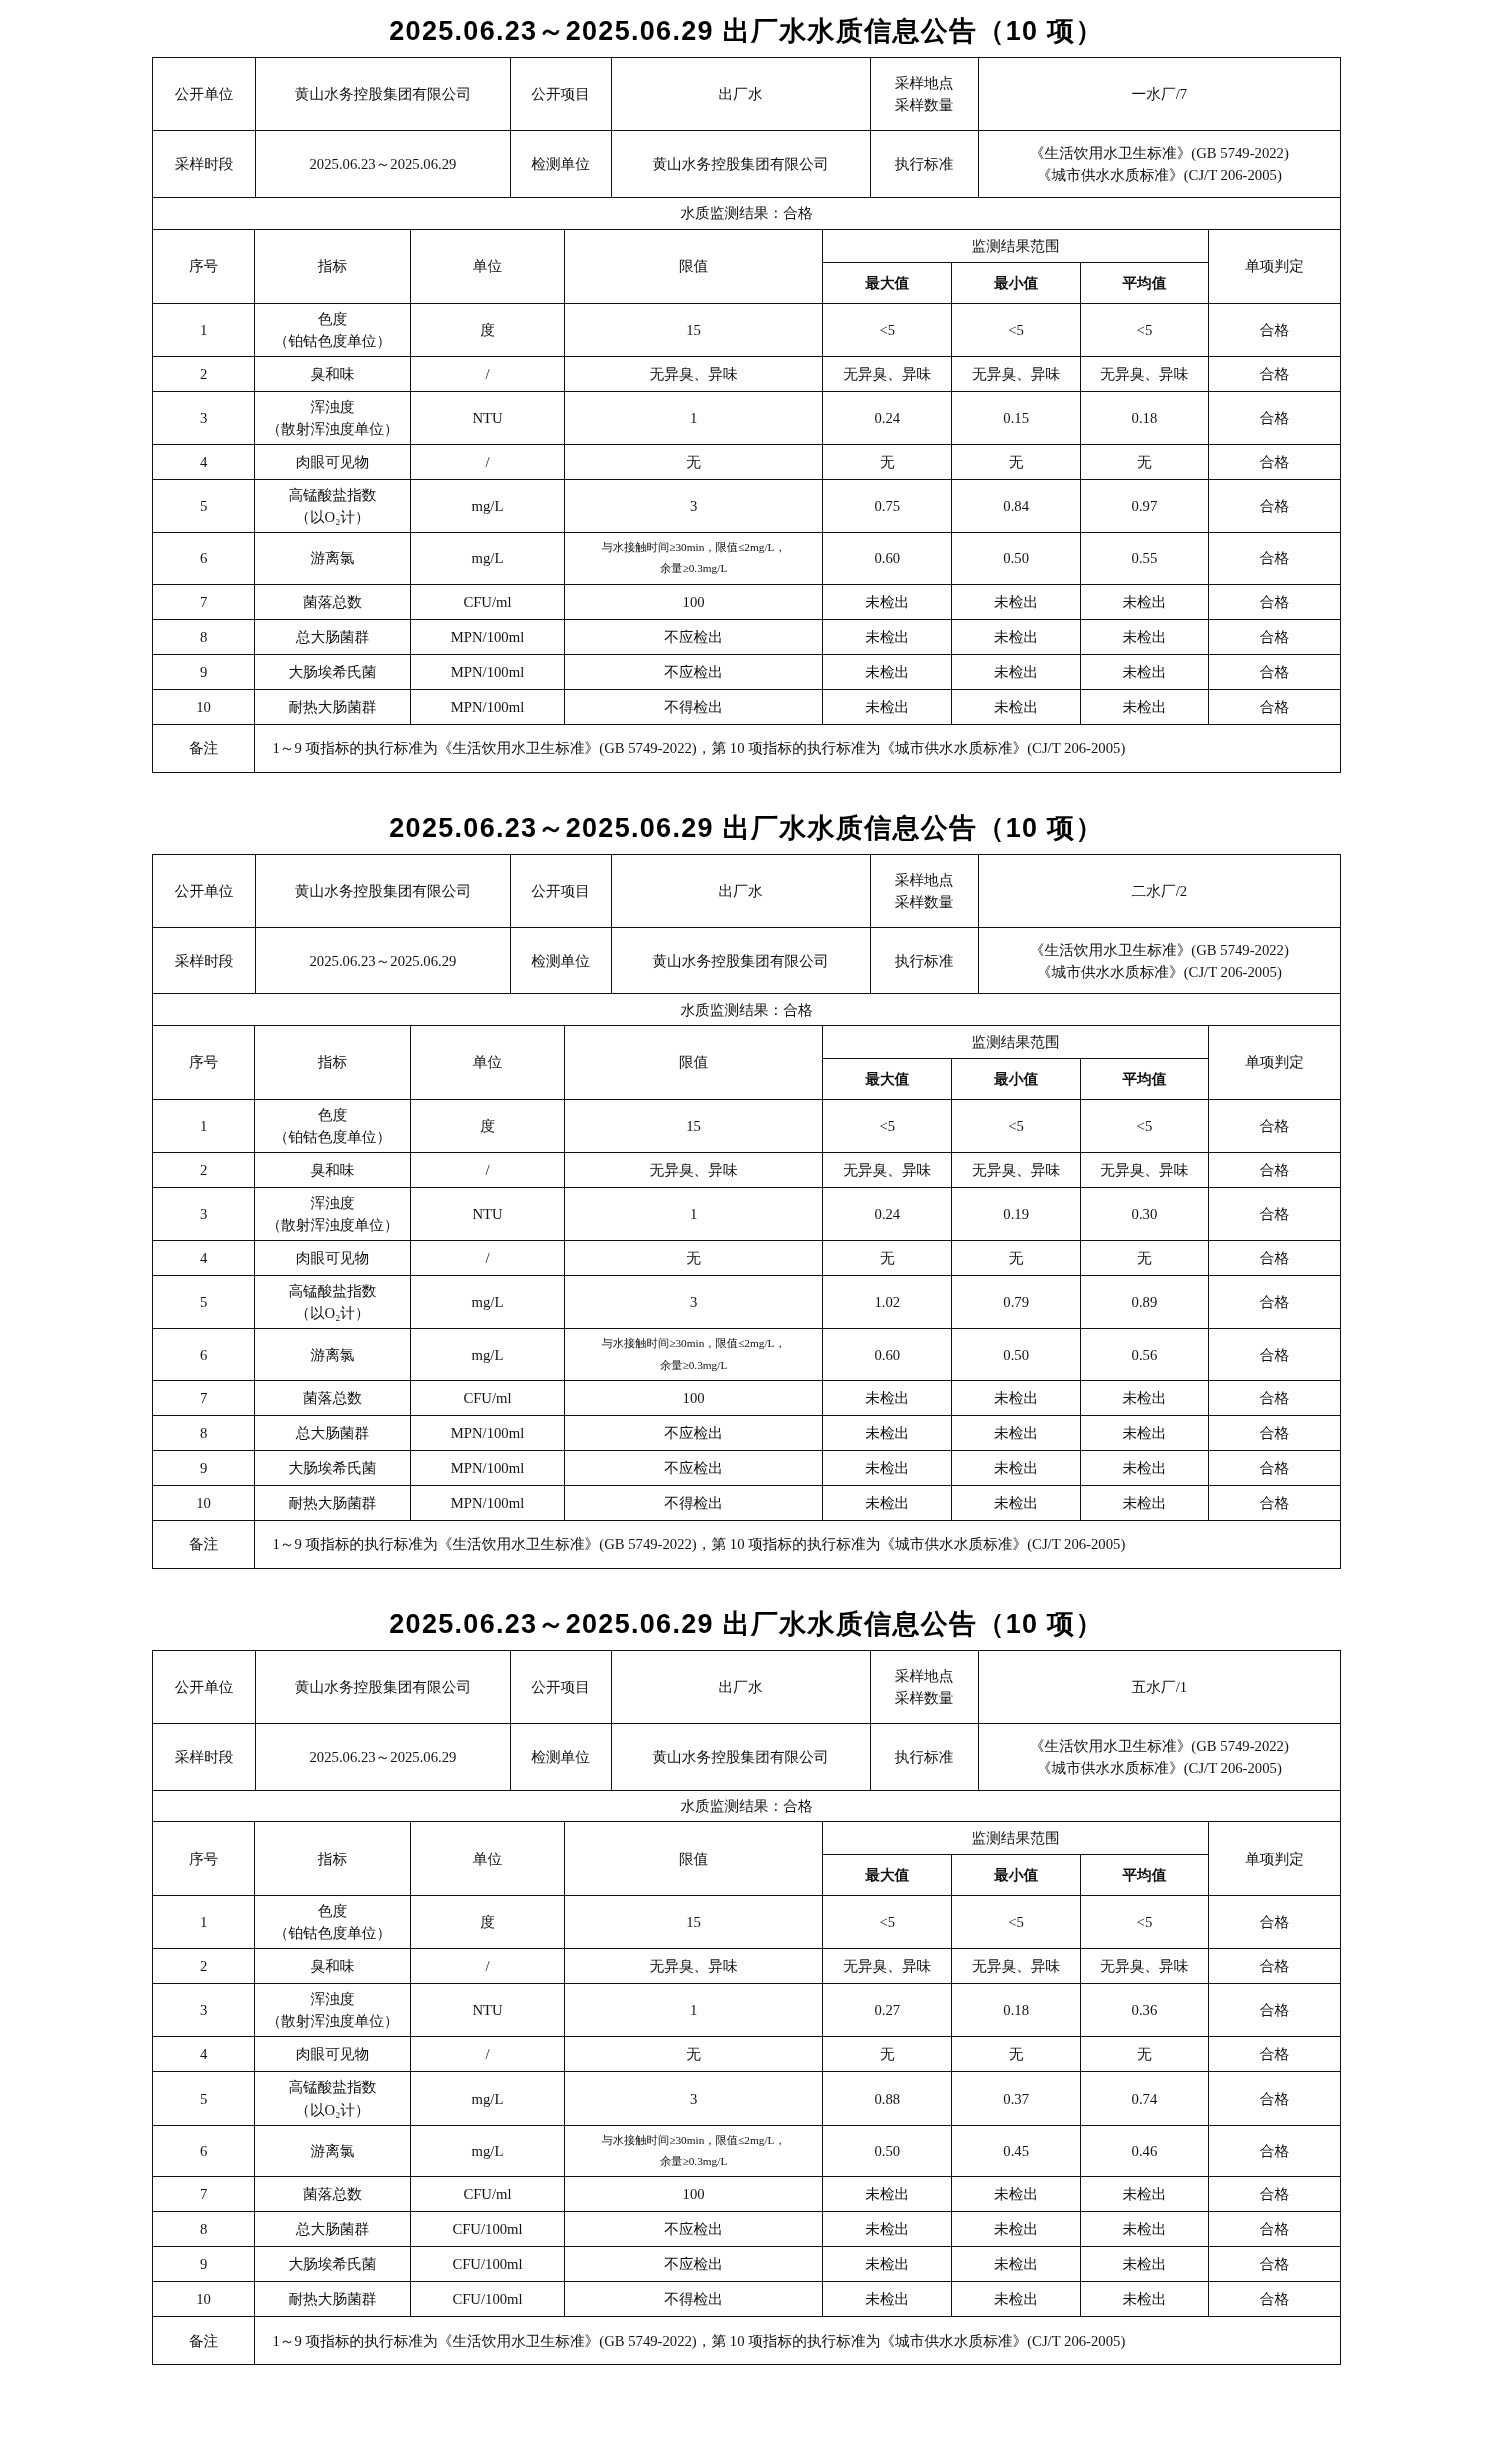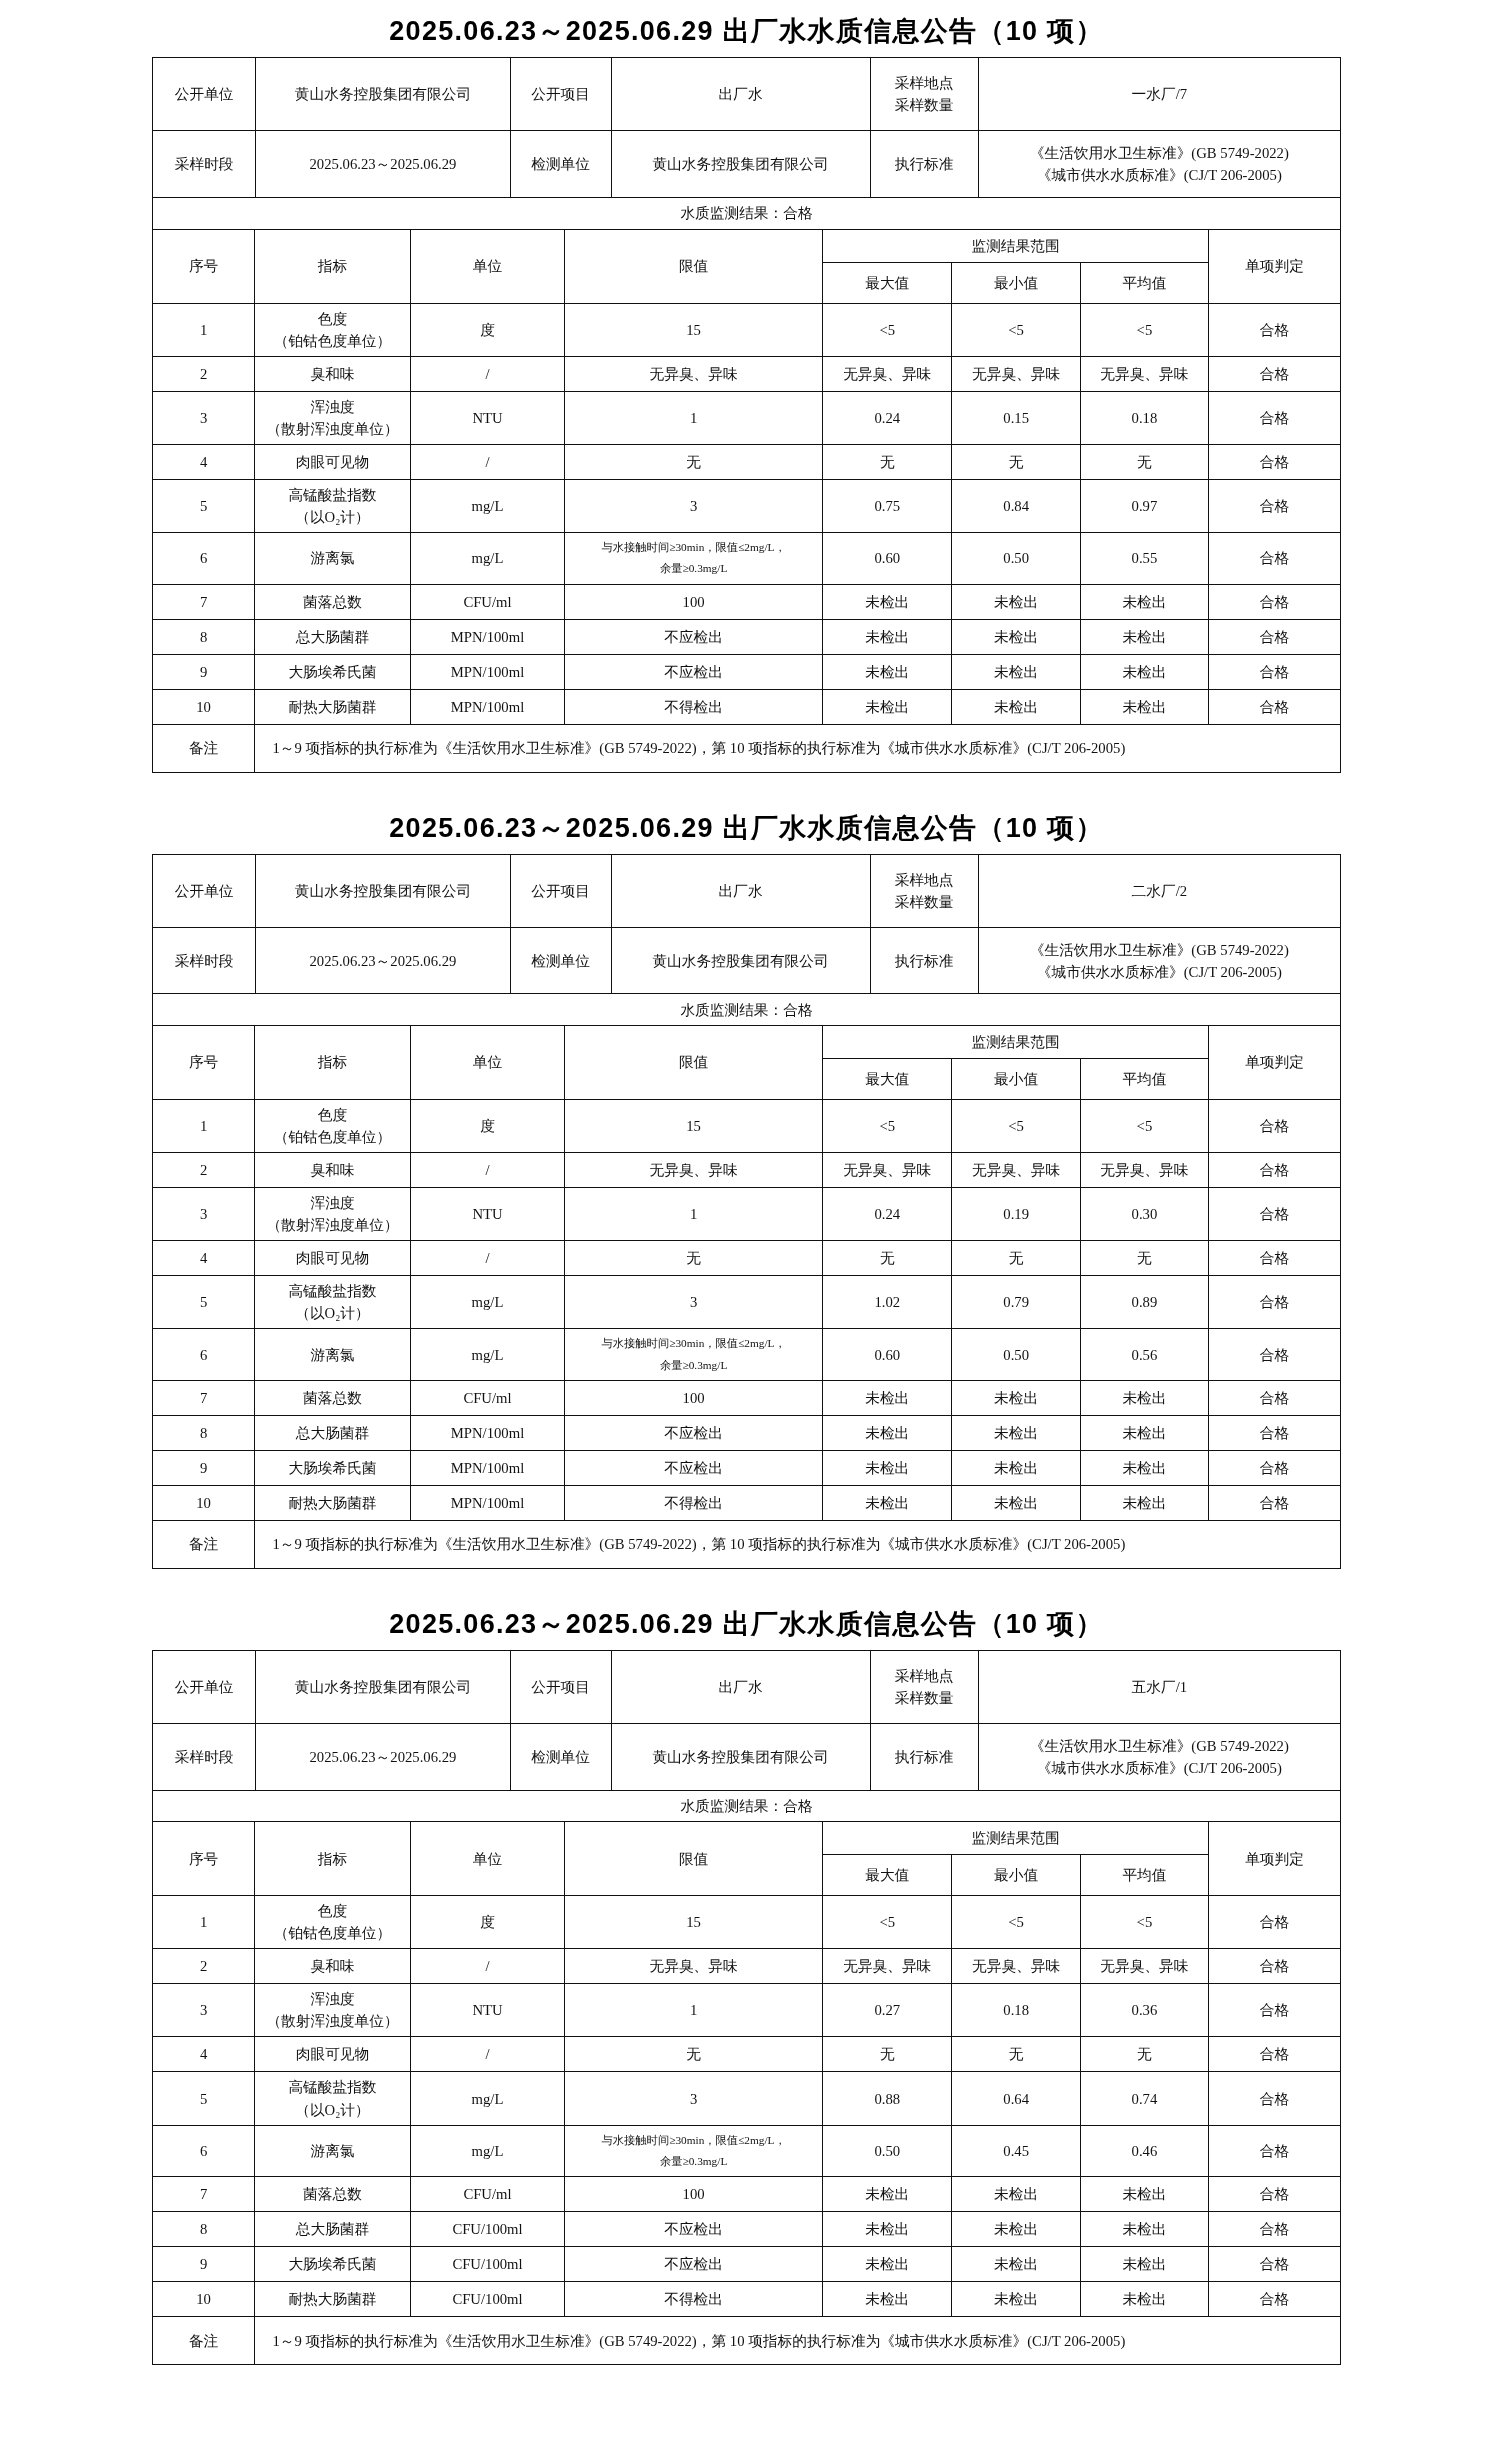--- a/index.html
+++ b/index.html
@@ -23,21 +23,21 @@
   td, th {
     border:1.3px solid #111; text-align:center; vertical-align:middle;
     font-size:14.7px; font-weight:400; line-height:1.5;
     padding:4px 5.3px; box-sizing:border-box; word-break:break-all;
   }
   .pre { white-space:pre-line; }
   .info tr.r1 td { height:73px; }
   .info tr.r2 td { height:67px; }
   .result-table td { height:32px; }
   .data thead tr.h1 th { height:33px; }
-  .data thead tr.h2 th { height:41px; }
+  .data thead tr.h2 th { height:41px;font-weight:bold; }
   .data tbody td { height:35px; }
   td.small { font-size:11.3px; line-height:1.9; }
   .remark-table td { height:48px; }
   .remark-text { text-align:left; padding-left:17.3px; word-break:normal;margin-top:24px; }
 </style>
 </head>
 <body>
 
 <main class="page">
   <section class="block">
@@ -560,21 +560,21 @@
     <td>合格</td>
   </tr>
 
   <tr>
     <td>5</td>
     <td class="pre">高锰酸盐指数
 （以O₂计）</td>
     <td>mg/L</td>
     <td class="pre">3</td>
     <td>0.88</td>
-    <td>0.64</td>
+    <td>0.37</td>
     <td>0.74</td>
     <td>合格</td>
   </tr>
 
   <tr>
     <td>6</td>
     <td class="pre">游离氯</td>
     <td>mg/L</td>
     <td class="pre small">与水接触时间≥30min，限值≤2mg/L，
 余量≥0.3mg/L</td>

